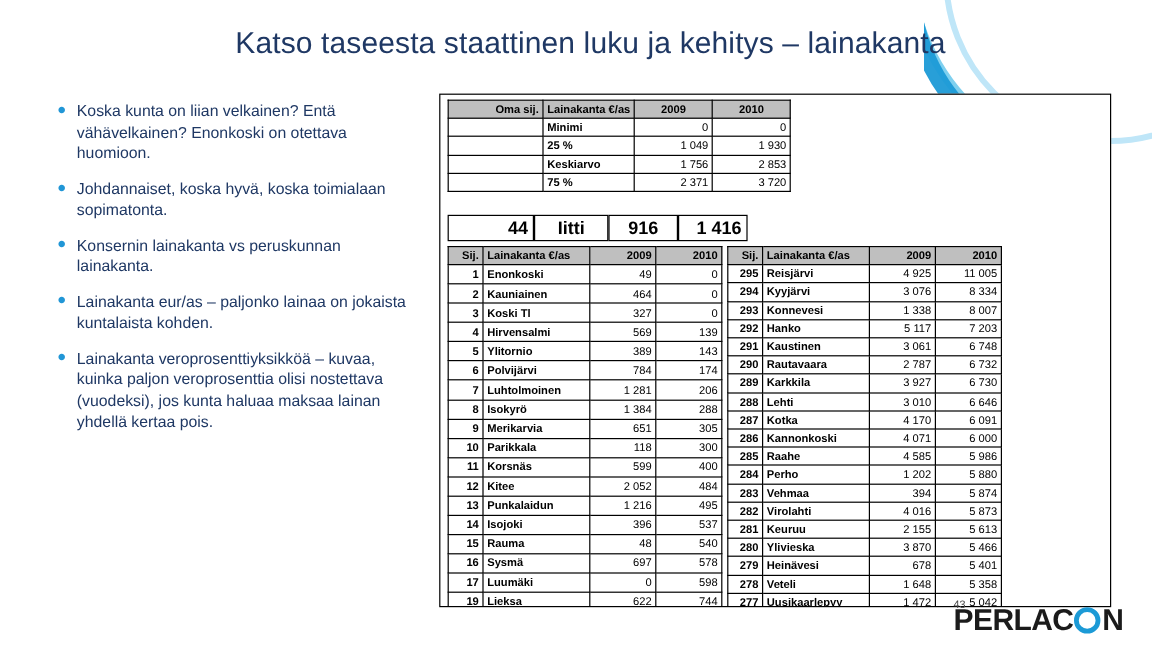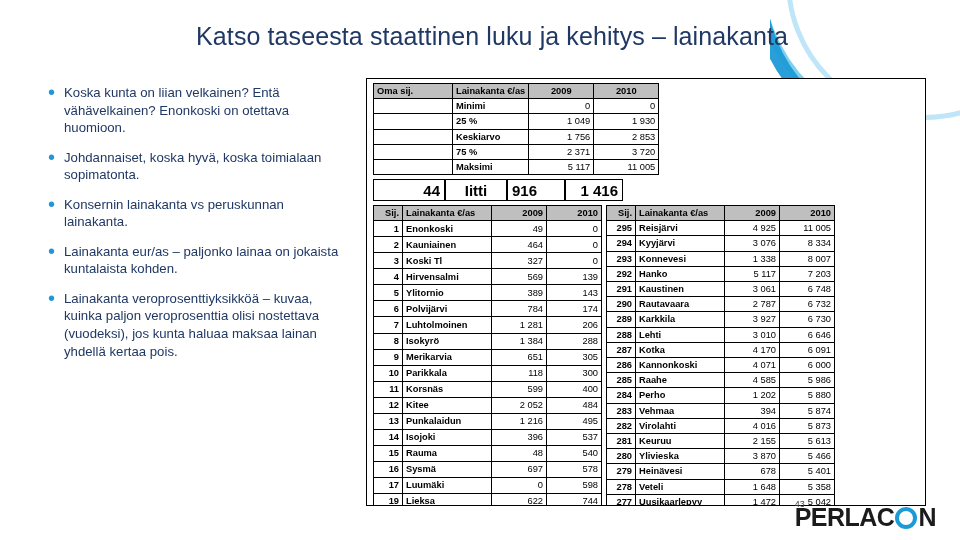--- a/index.html
+++ b/index.html
@@ -123,21 +123,21 @@
   .hdr-left { text-align: left; }
   .num { text-align: right; }
   .bold { font-weight: bold; }
 
   
   .top-table {
     position: absolute;
     left: 6px;
     top: 4px;
   }
-  .top-table .lbl { width: 72px; font-weight: bold; }
+  .top-table .lbl { width: 72px; font-weight: bold; text-align: right; }
   .top-table .c1 { width: 62px; }
   .top-table .c2 { width: 58px; }
   .top-table .c3 { width: 58px; }
 
   
   .big-row {
     position: absolute;
     left: 6px;
     top: 100px;
     display: flex;
@@ -147,21 +147,21 @@
   .big-row .cell {
     border: 1px solid #000;
     height: 22px;
     line-height: 22px;
     padding: 0 4px;
     font-size: 15px;
     box-sizing: border-box;
   }
   .big-sij { width: 72px; text-align: right; border-right: none; }
   .big-name { width: 62px; text-align: center; }
-  .big-v1 { width: 58px; text-align: left; }
+  .big-v1 { width: 58px; text-align: center; }
   .big-v2 { width: 58px; text-align: right; }
 
   
   .lower {
     position: absolute;
     left: 6px;
     top: 126px;
     display: flex;
     gap: 4px;
   }
@@ -263,26 +263,20 @@
           <td class="c1 bold">Keskiarvo</td>
           <td class="c2 num">1 756</td>
           <td class="c3 num">2 853</td>
         </tr>
         <tr>
           <td class="lbl"></td>
           <td class="c1 bold">75 %</td>
           <td class="c2 num">2 371</td>
           <td class="c3 num">3 720</td>
         </tr>
-        <tr>
-          <td class="lbl"></td>
-          <td class="c1 bold">Maksimi</td>
-          <td class="c2 num">5 117</td>
-          <td class="c3 num">11 005</td>
-        </tr>
       </tbody>
   </table>
 
   <div class="big-row">
     <div class="cell big-sij">44</div>
     <div class="cell big-name">Iitti</div>
     <div class="cell big-v1">916</div>
     <div class="cell big-v2">1 416</div>
   </div>
 

